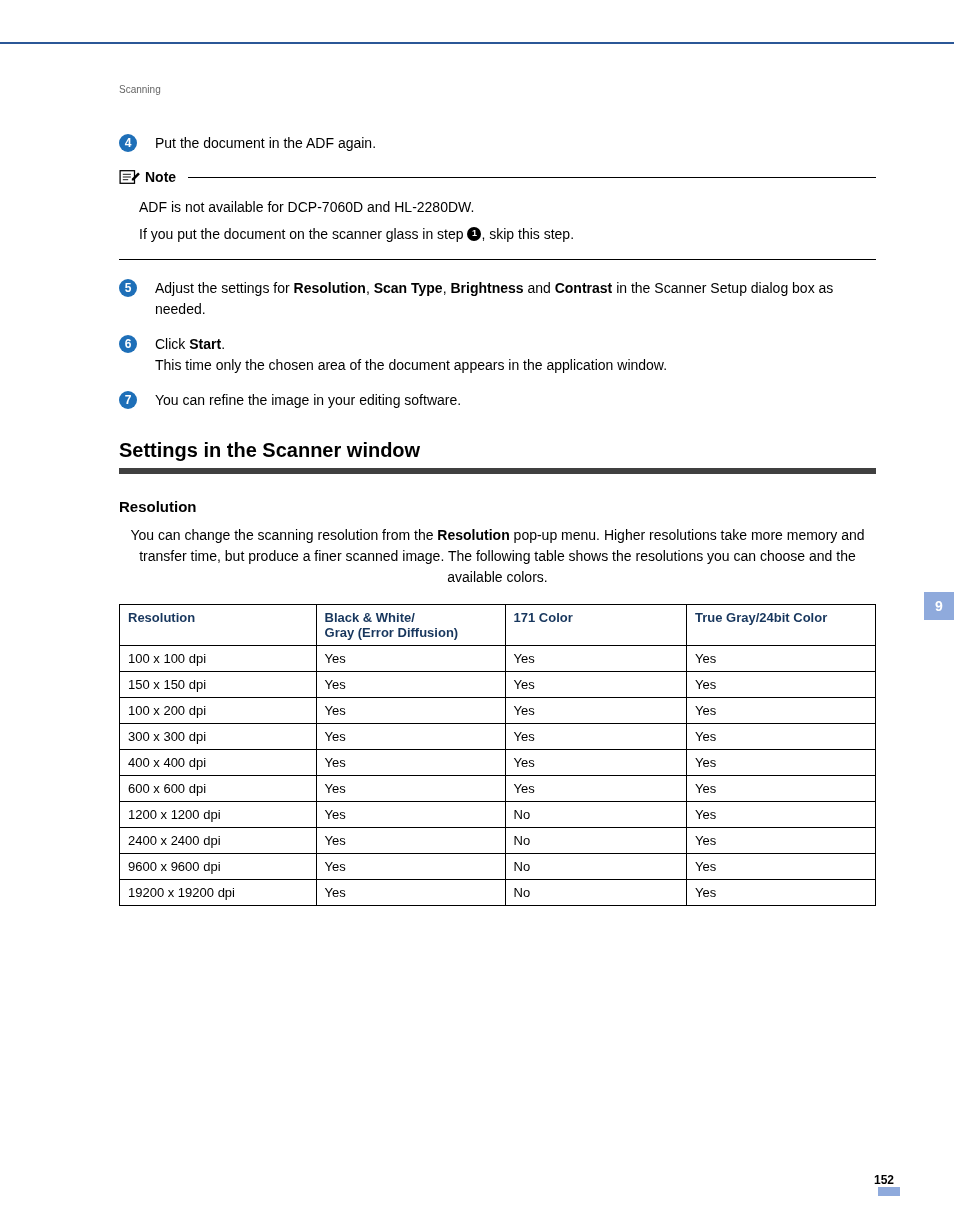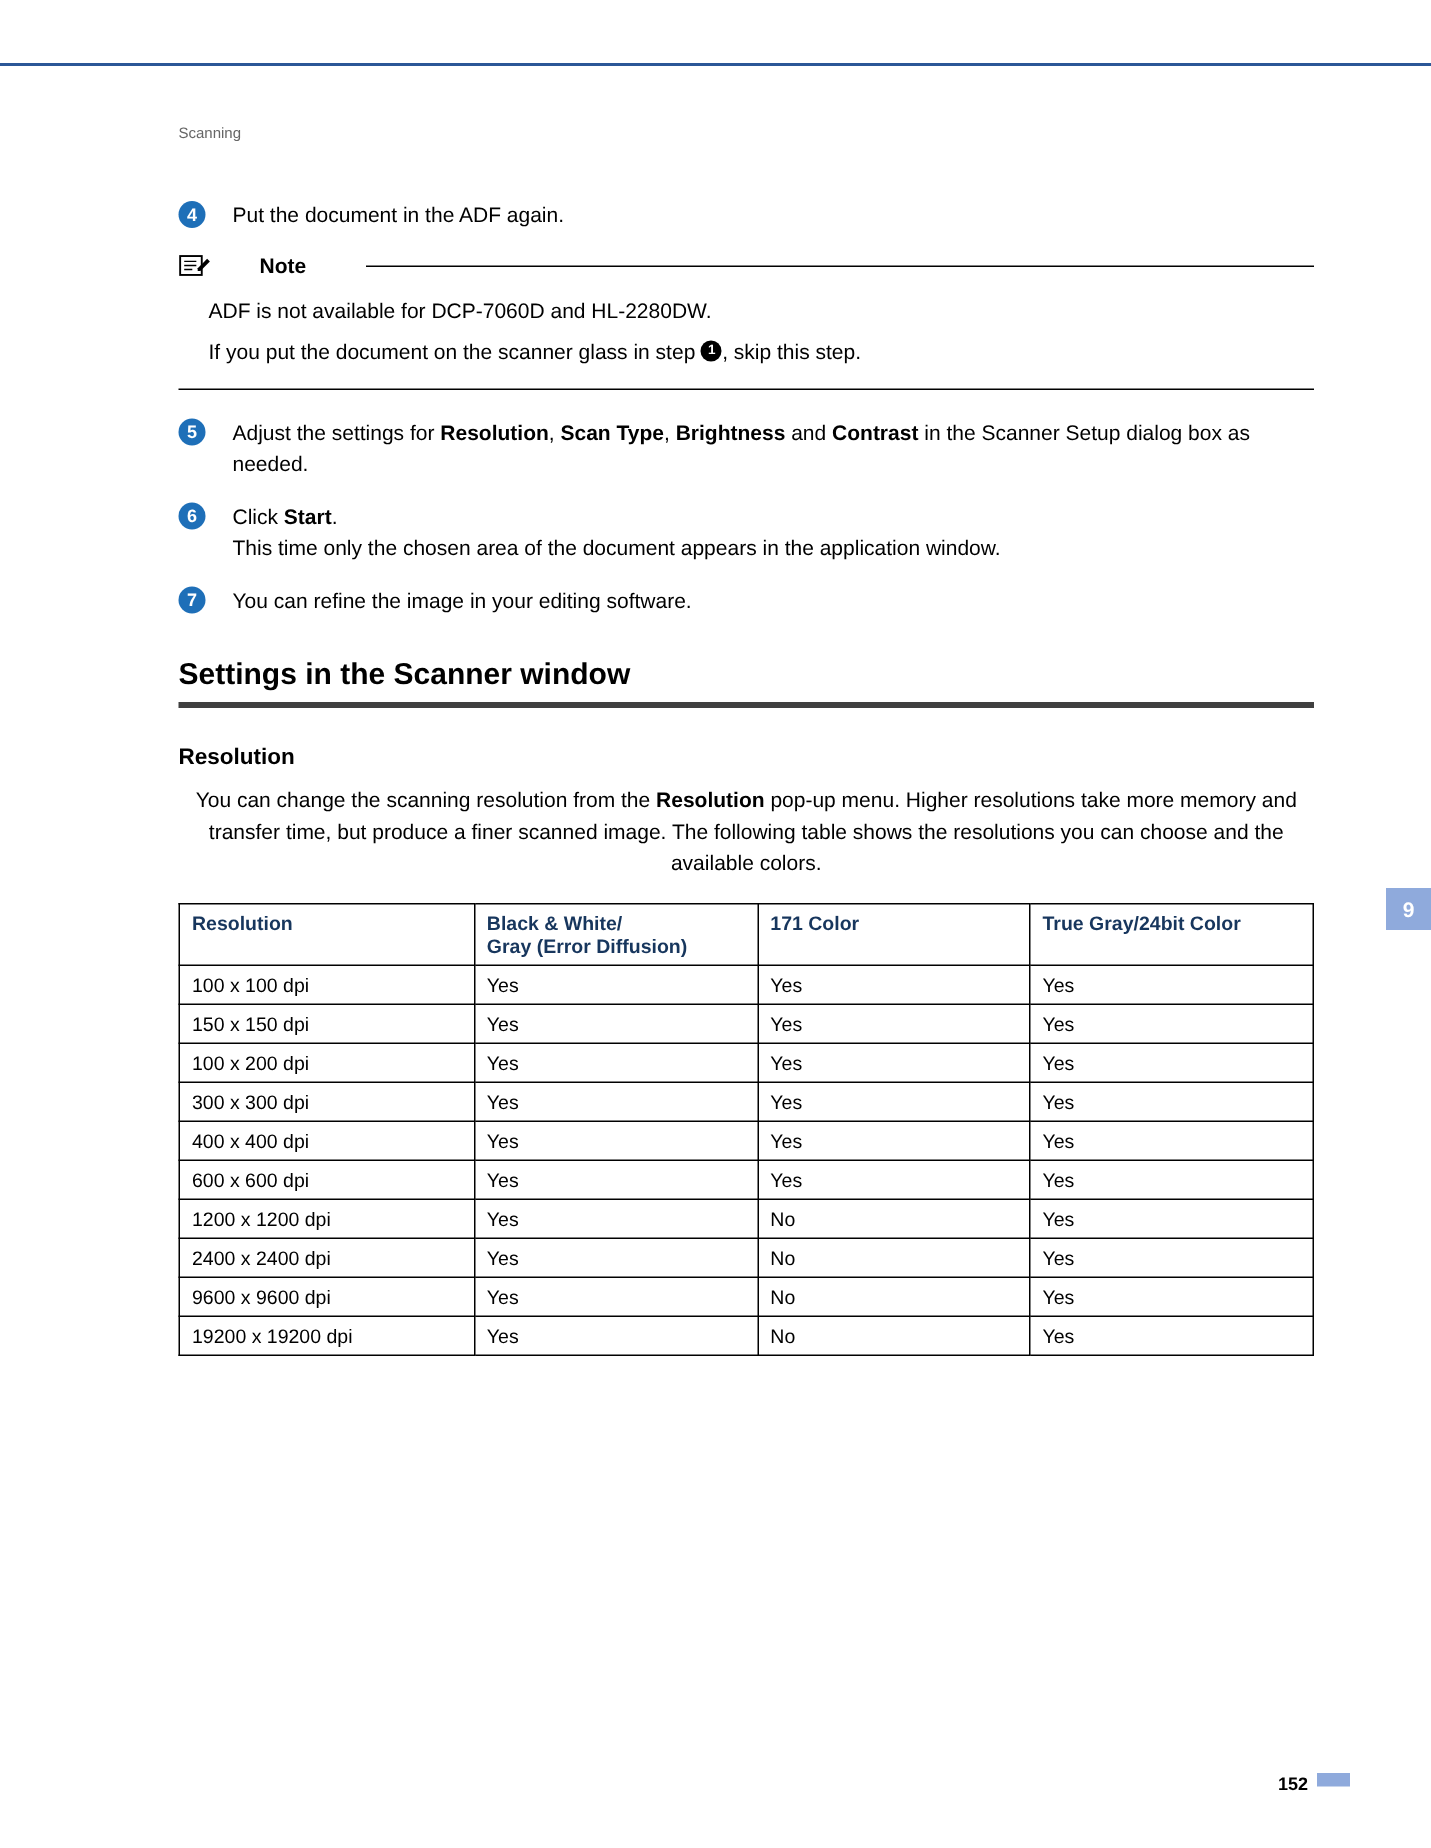--- a/index.html
+++ b/index.html
@@ -49,21 +49,20 @@
     flex: 1;
     line-height: 1.5;
   }
   .note-block {
     margin: 8px 0 18px 0;
   }
   .note-head {
     display: flex;
     align-items: center;
     margin-bottom: 6px;
-    gap: 28px;
   }
   .note-icon {
     width: 22px;
     height: 18px;
     margin-right: 4px;
   }
   .note-label {
     font-weight: bold;
     padding-right: 8px;
   }
@@ -89,21 +88,21 @@
     font-weight: bold;
     align-items: center;
     justify-content: center;
     vertical-align: middle;
     position: relative;
     top: -1px;
   }
   .h2 {
     font-size: 20px;
     font-weight: bold;
-    border-bottom: 4px solid #404040;
+    border-bottom: 6px solid #404040;
     padding-bottom: 6px;
     margin: 28px 0 24px 0;
   }
   .h3 {
     font-size: 15px;
     font-weight: bold;
     margin: 20px 0 10px 0;
   }
   .para {
     line-height: 1.5;
@@ -137,21 +136,22 @@
     font-weight: bold;
     display: flex;
     align-items: center;
     justify-content: center;
   }
   .page-num-wrap {
     position: absolute;
     right: 54px;
     bottom: 36px;
     display: flex;
-    align-items: flex-start;
+    align-items: flex-end;
+    flex-direction: column;
   }
   .page-num {
     font-size: 12px;
     font-weight: bold;
     margin-right: 6px;
   }
   .page-bar {
     width: 22px;
     height: 9px;
     background: #8faadc;

